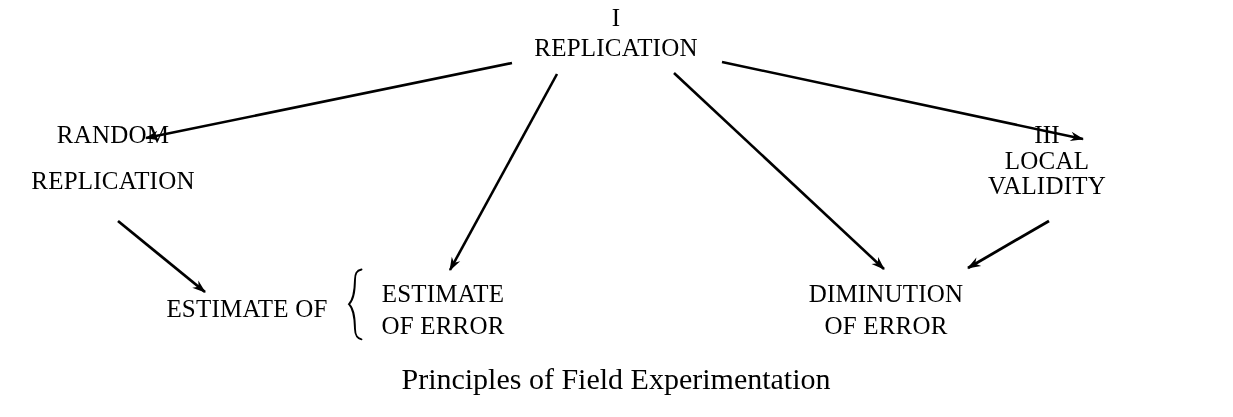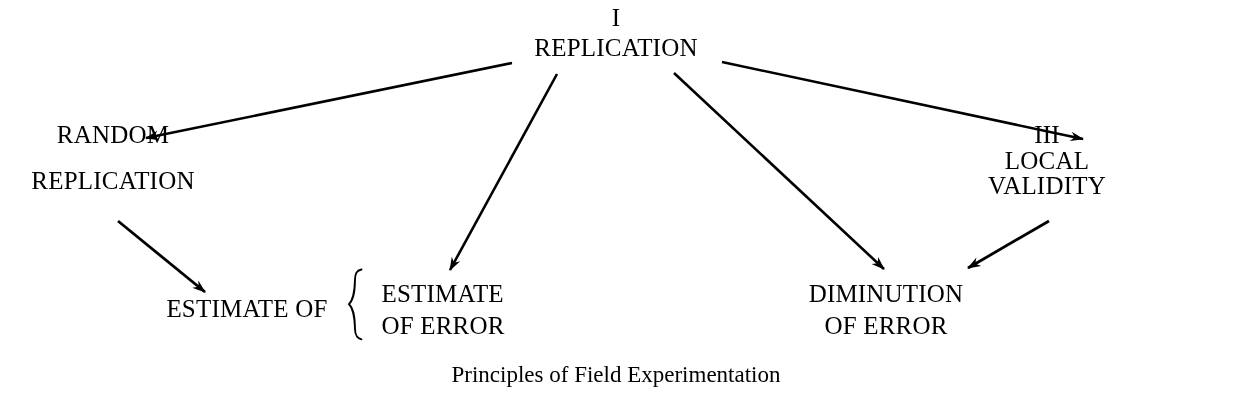--- a/index.html
+++ b/index.html
@@ -71,21 +71,21 @@
   #node-validity {
     left: 247px;
     top: 296px;
     transform: translateX(-50%);
   }
 
   #node-estimate {
     left: 443px;
     top: 281px;
     transform: translateX(-50%);
-    text-align: left;
+    text-align: center;
   }
   #node-estimate .line + .line {
     margin-top: 6px;
   }
 
   #node-diminution {
     left: 886px;
     top: 281px;
     transform: translateX(-50%);
   }
@@ -99,21 +99,21 @@
     top: 268px;
     width: 22px;
     height: 74px;
   }
 
   #caption {
     position: absolute;
     left: 616px;
     top: 362px;
     transform: translateX(-50%);
-    font-size: 23px;
+    font-size: 30px;
     white-space: nowrap;
   }
 </style>
 </head>
 <body>
 
 <div id="canvas">
 
   <svg id="arrow-layer" viewBox="0 0 1233 417" xmlns="http://www.w3.org/2000/svg">
     <defs>

